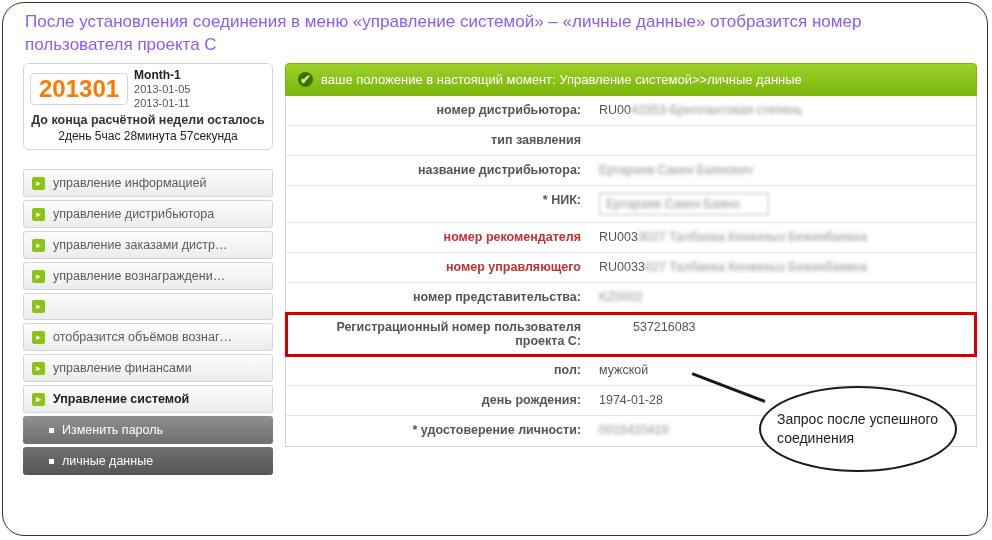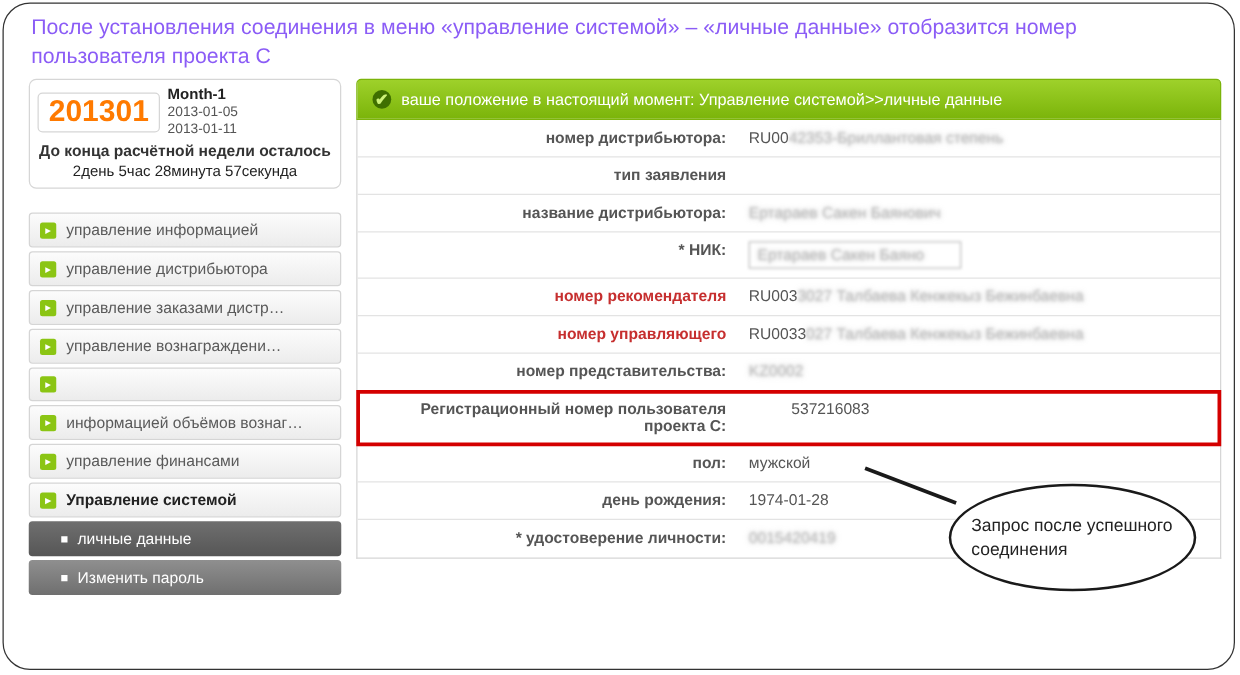--- a/index.html
+++ b/index.html
@@ -247,37 +247,37 @@
           </div>
         <div class="menu-item">
             <span class="menu-icon">▸</span>
             <span>управление вознаграждени…</span>
           </div>
         <div class="menu-item">
             <span class="menu-icon">▸</span>
           </div>
         <div class="menu-item">
             <span class="menu-icon">▸</span>
-            <span>информацией объёмов вознаг…</span>
+            <span>отобразится объёмов вознаг…</span>
           </div>
         <div class="menu-item">
             <span class="menu-icon">▸</span>
             <span>управление финансами</span>
           </div>
         <div class="menu-item active">
             <span class="menu-icon">▸</span>
             <span>Управление системой</span>
+          </div>
+        <div class="submenu-item">
+            <span class="sub-bullet"></span>
+            <span>Изменить пароль</span>
           </div>
         <div class="submenu-item selected">
             <span class="sub-bullet"></span>
             <span>личные данные</span>
-          </div>
-        <div class="submenu-item">
-            <span class="sub-bullet"></span>
-            <span>Изменить пароль</span>
           </div>
       </div>
     </div>
 
     <div class="main">
       <div class="breadcrumb">
         <span class="bc-icon">✔</span>
         <span>ваше положение в настоящий момент: Управление системой&gt;&gt;личные данные</span>
       </div>
 

